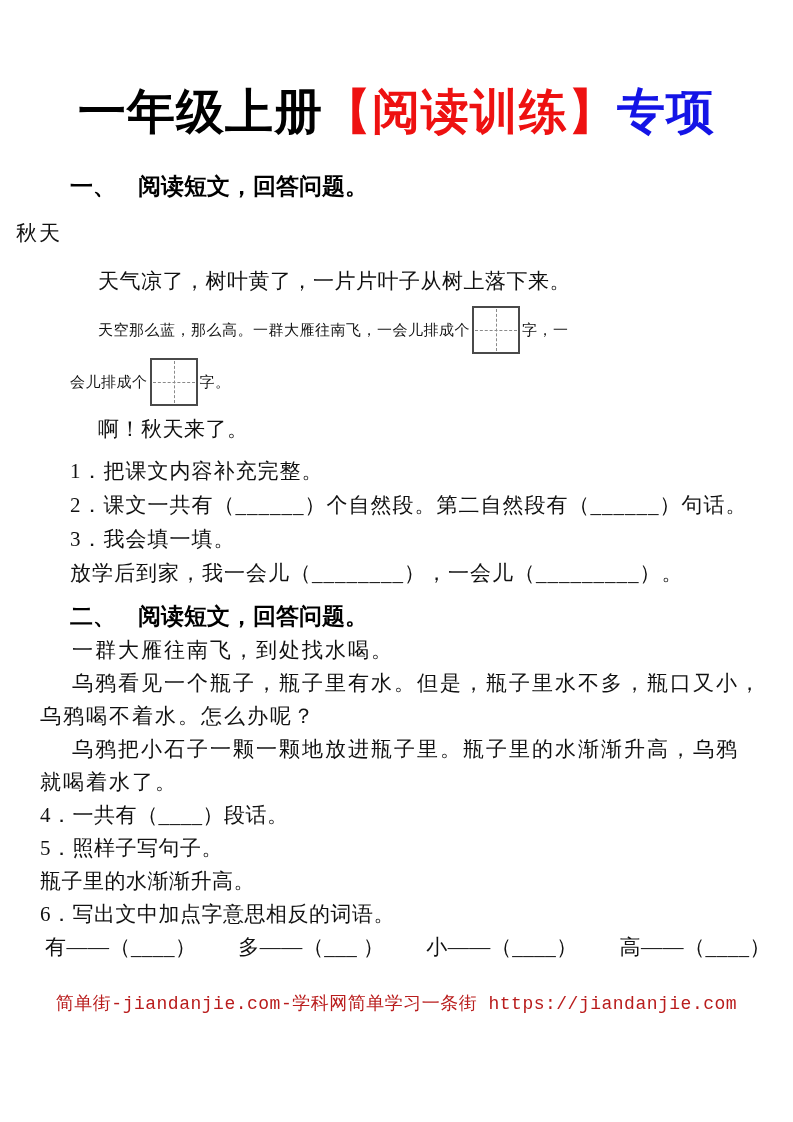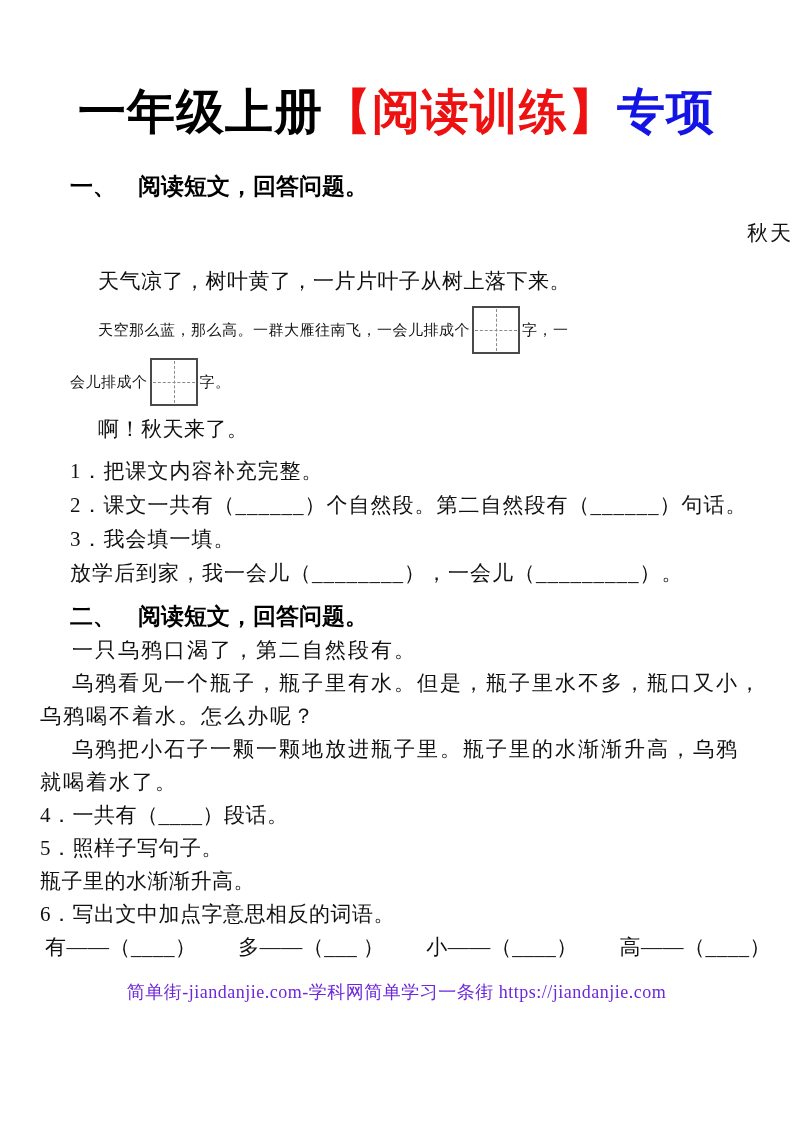--- a/index.html
+++ b/index.html
@@ -33,23 +33,24 @@
     font-weight:bold;
     font-size:23px;
     color:#000;
   }
   .heading .hnum{margin-right:22px;}
   .h1line{margin-top:30px;}
   .h2line{margin-top:10px;}
 
   .ptitle{
     margin-top:12px;
-    text-align:right;
+    text-align:left;
     font-size:21px;
     letter-spacing:2px;
+    padding-left:16px;
   }
 
   
   .s1{margin-left:70px;margin-right:60px;font-size:21px;}
   .pass{letter-spacing:0.5px;}
   .ind{padding-left:28px;}
   .p1line{margin-top:14px;}
   .ahline{margin-top:4px;}
   .q{letter-spacing:1px;}
   .q1line{margin-top:8px;}
@@ -89,25 +90,25 @@
   .opp-row{
     height:33px;line-height:33px;
     margin-left:45px;margin-right:22px;
     display:flex;
     justify-content:space-between;
     font-size:21px;
     letter-spacing:0.5px;
   }
 
   .footer{
-    margin-top:16px;
+    margin-top:27px;
     text-align:center;
-    font-family:Liberation Serif, serif;
+    font-family:Liberation Mono, monospace;
     font-size:18px;
-    color:#6d28d9;
+    color:#b91c1c;
     letter-spacing:0.5px;
   }
 </style>
 </head>
 <body>
 
 <div class="page">
 
   <div class="title">
     <span class="t-black">一年级上册</span><span class="t-red">【阅读训练】</span><span class="t-blue">专项</span>
@@ -137,21 +138,21 @@
 
   <div class="line q s1 q1line">1．把课文内容补充完整。</div>
   <div class="line q s1">2．课文一共有（______）个自然段。第二自然段有（______）句话。</div>
   <div class="line q s1">3．我会填一填。</div>
   <div class="line q s1">放学后到家，我一会儿（________），一会儿（_________）。</div>
 
   <div class="line heading h2line">
     <span class="hnum">二、</span><span>阅读短文，回答问题。</span>
   </div>
 
-  <div class="s2line pass2 s2 ind2 first-p">一只乌鸦口渴了，第二自然段有。</div>
+  <div class="s2line pass2 s2 ind2 first-p">一群大雁往南飞，到处找水喝。</div>
   <div class="s2line pass2 s2 ind2">乌鸦看见一个瓶子，瓶子里有水。但是，瓶子里水不多，瓶口又小，</div>
   <div class="s2line pass2 s2">乌鸦喝不着水。怎么办呢？</div>
   <div class="s2line pass2 s2 ind2">乌鸦把小石子一颗一颗地放进瓶子里。瓶子里的水渐渐升高，乌鸦</div>
   <div class="s2line pass2 s2">就喝着水了。</div>
 
   <div class="s2line q2s s2">4．一共有（____）段话。</div>
   <div class="s2line q2s s2">5．照样子写句子。</div>
   <div class="s2line q2s s2">瓶子里的水渐渐升高。</div>
   <div class="s2line q2s s2">6．写出文中加点字意思相反的词语。</div>
 

